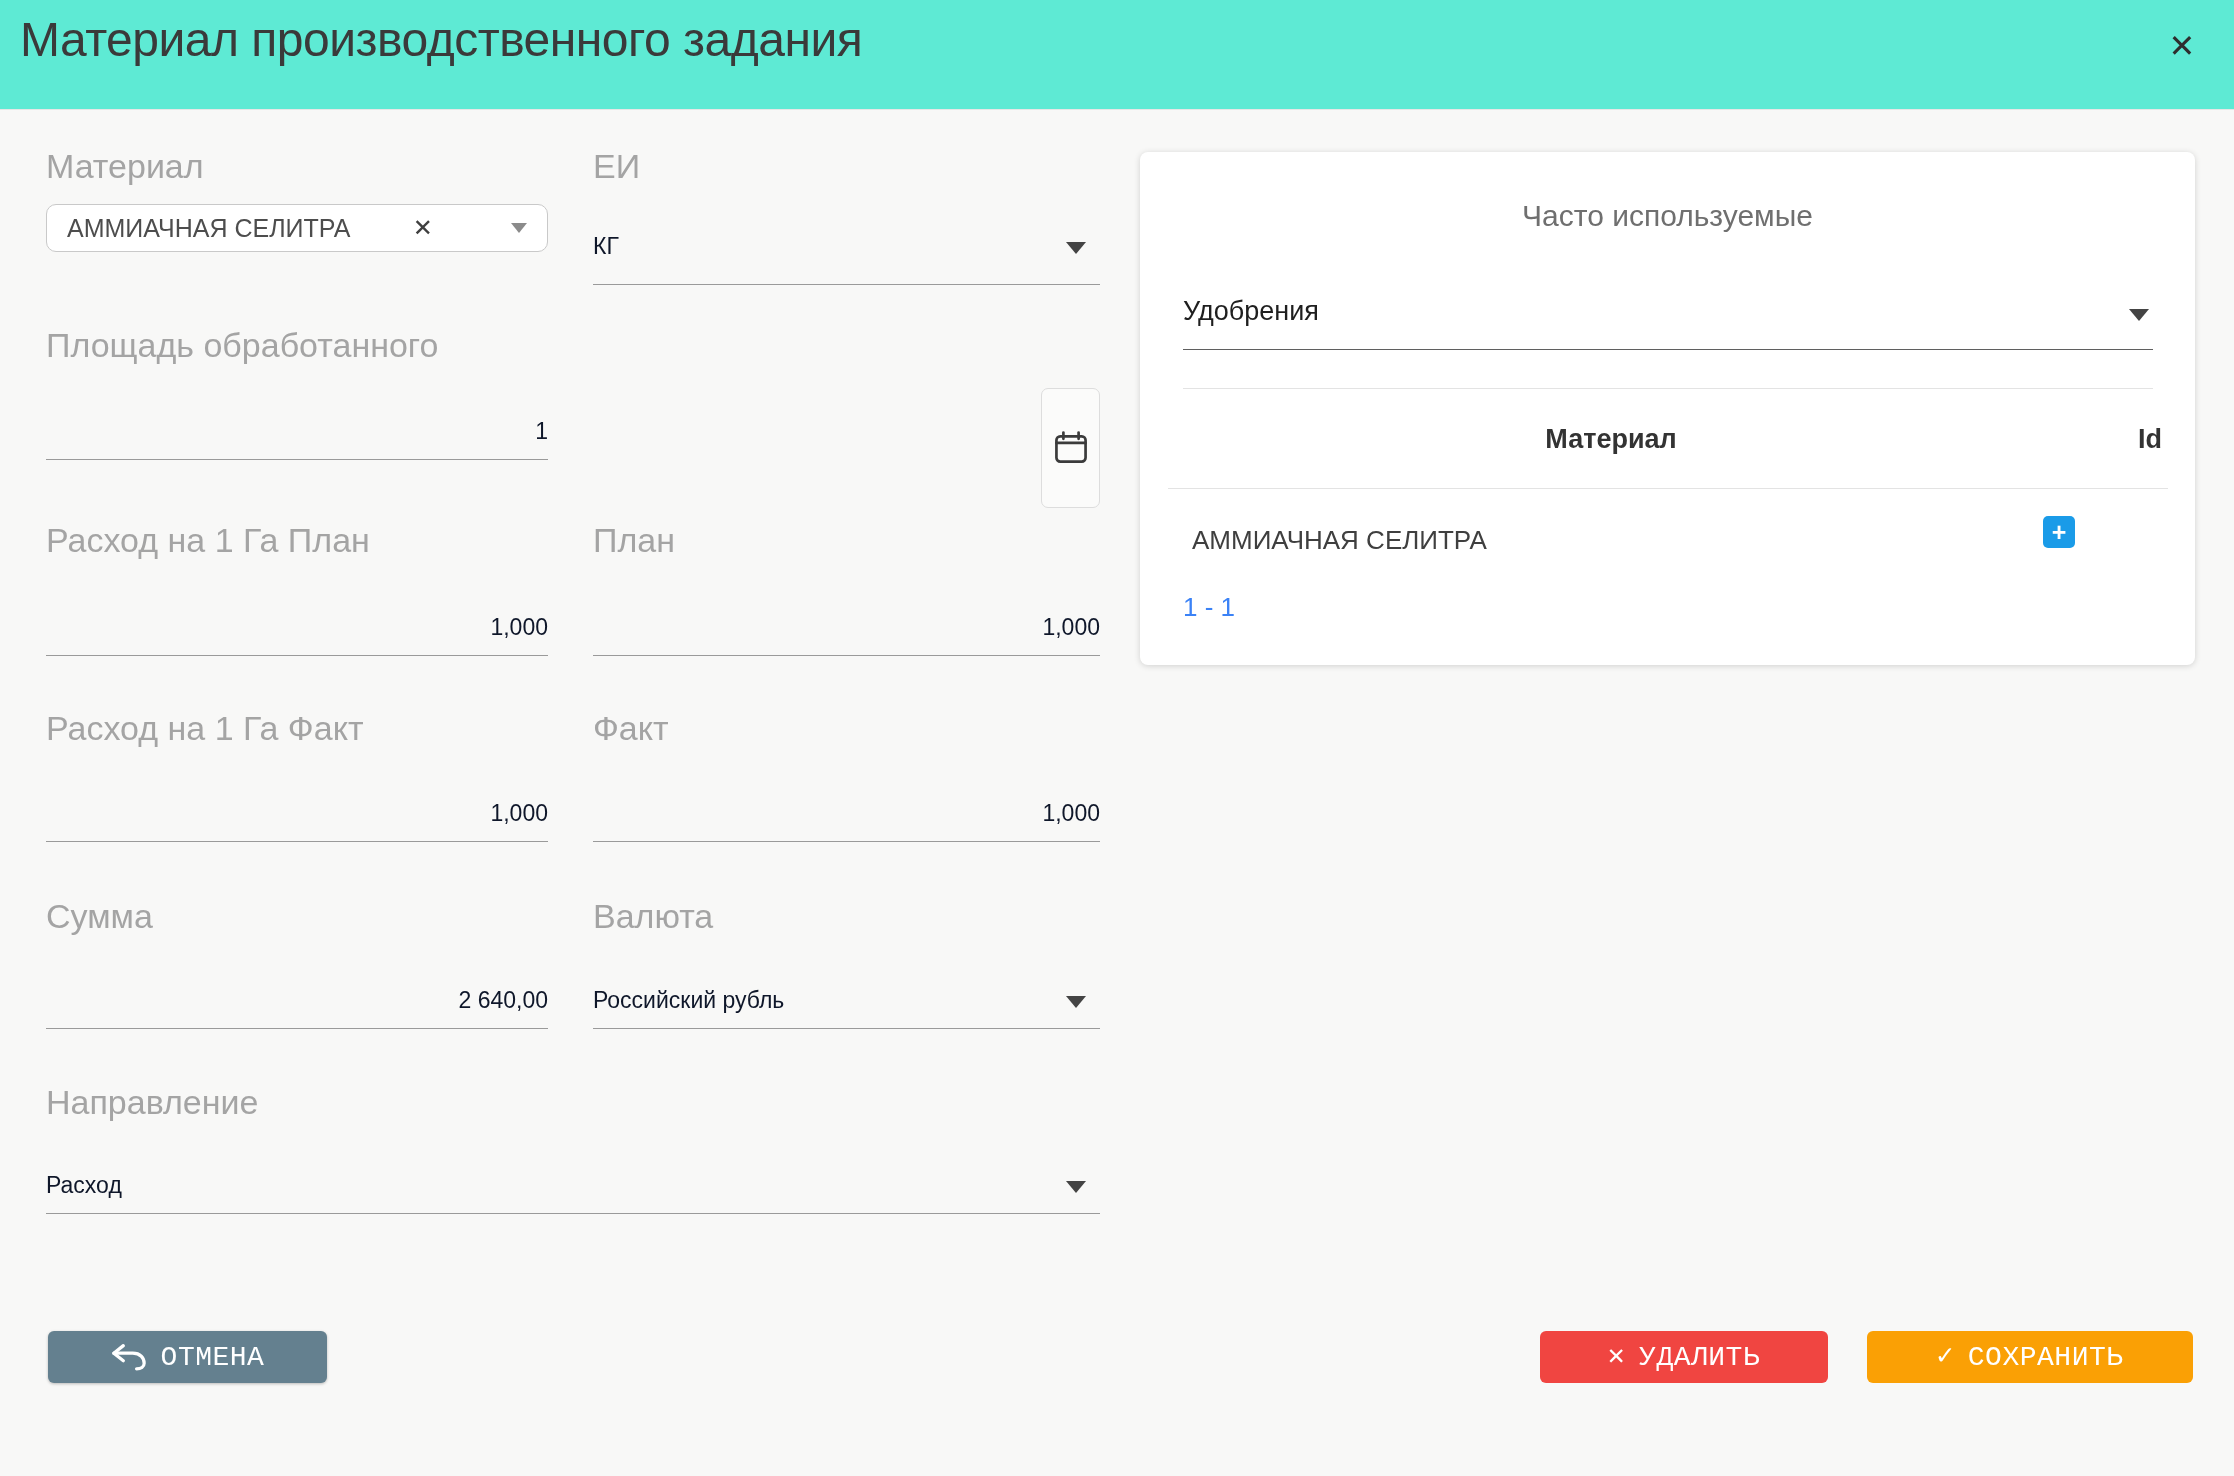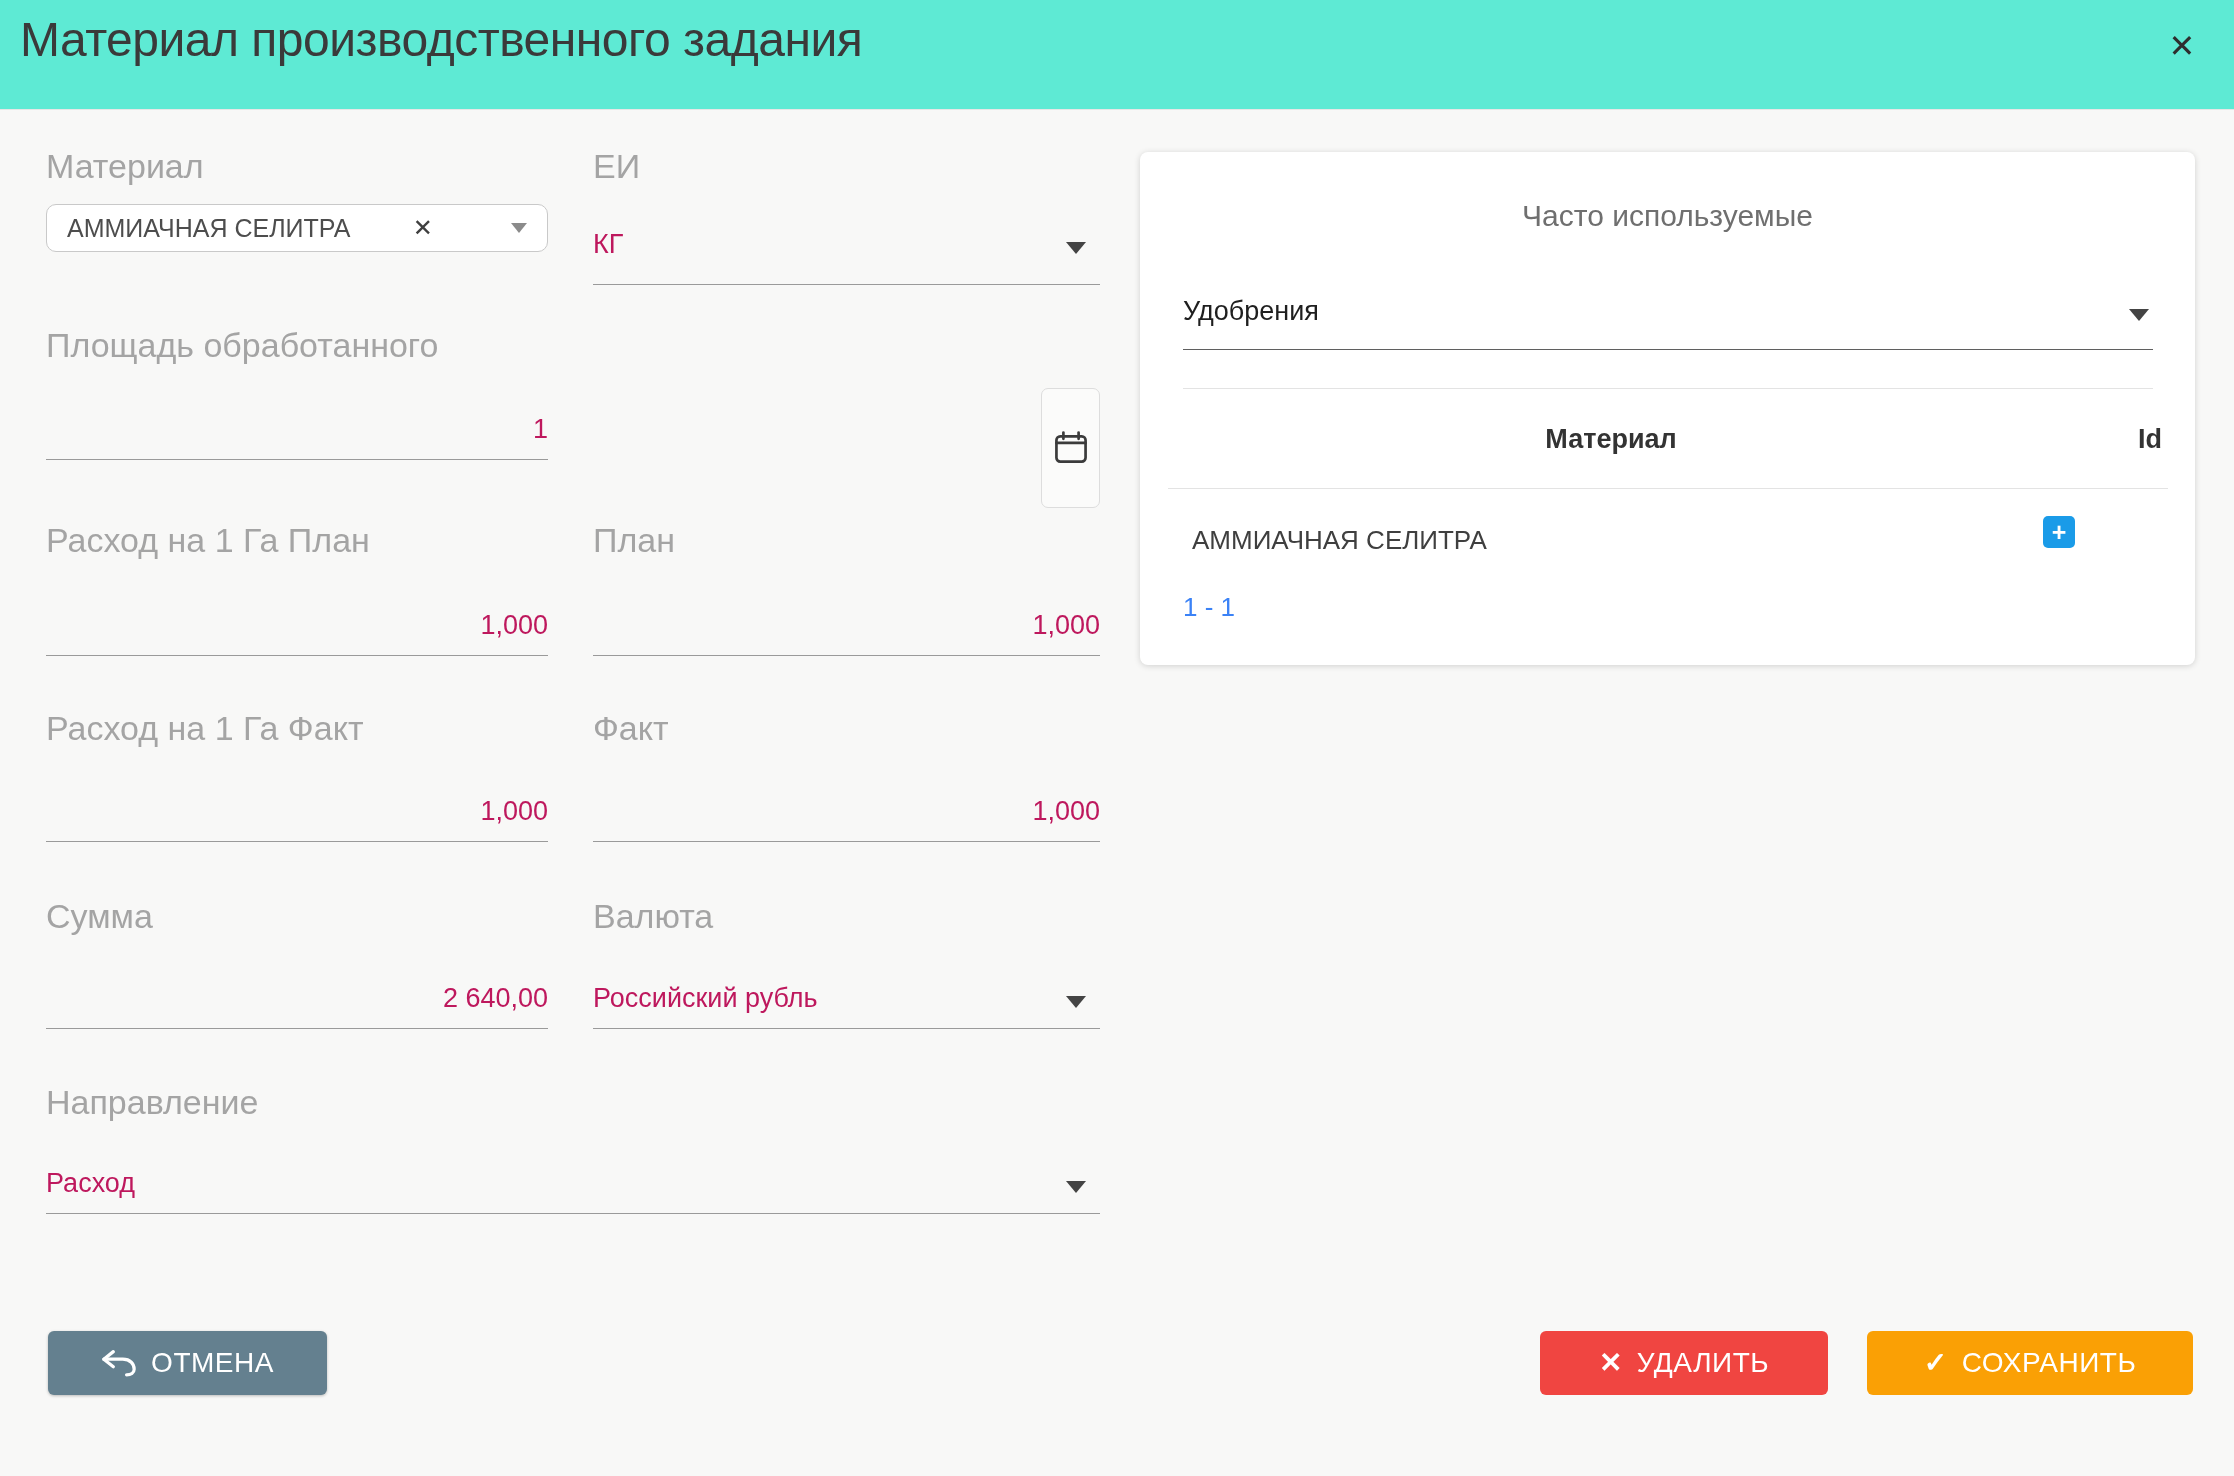--- a/index.html
+++ b/index.html
@@ -17,21 +17,21 @@
   .page-title{ position:absolute; left:20px; top:12px; font-size:48px;
     font-weight:400; color:#3a3a3a; letter-spacing:-0.5px; }
   .close-btn{ position:absolute; right:28px; top:22px; width:48px; height:48px;
     background:none; border:none; cursor:pointer; font-size:32px; color:#2e2e2e;
     display:flex; align-items:center; justify-content:center; }
 
   
   .flabel{ position:absolute; font-size:34px; line-height:40px; color:#a4a4a4; white-space:nowrap; }
   .ufield{ position:absolute; border-bottom:1px solid #9a9a9a;
     display:flex; align-items:flex-end; padding-bottom:14px;
-    font-size:27px; color:#be185d; }
+    font-size:23px; color:#0f172a; }
   .ufield.right{ justify-content:flex-end; }
   .ufield span{ white-space:nowrap; }
   .caret{ width:0; height:0; border-left:10px solid transparent;
     border-right:10px solid transparent; border-top:12px solid #444;
     margin-left:auto; margin-right:14px; margin-bottom:6px; }
   .caret.small{ border-left-width:8px; border-right-width:8px; border-top:10px solid #8b8b8b;
     margin-right:0; margin-bottom:0; }
 
   
   .select-box{ position:absolute; background:#fff; border:1px solid #c9c9c9;
@@ -61,22 +61,22 @@
   .pt-row{ position:absolute; left:28px; top:360px; width:1000px; height:56px;
     display:flex; align-items:center; font-size:26px; color:#3f3f3f; }
   .pt-row > span{ padding-left:24px; }
   .add-btn{ position:absolute; left:903px; top:364px; width:32px; height:32px;
     background:#1a9be8; color:#fff; border:none; border-radius:5px; cursor:pointer;
     font-size:25px; font-weight:bold; line-height:30px; display:flex;
     align-items:center; justify-content:center; }
   .pagination{ position:absolute; left:43px; top:440px; font-size:26px; color:#3b82f6; }
 
   
-  .btn{ position:absolute; top:1331px; height:64px; border:none; border-radius:6px;
-    color:#fff; font-size:28px; font-family:Liberation Sans, sans-serif;
+  .btn{ position:absolute; top:1331px; height:52px; border:none; border-radius:6px;
+    color:#fff; font-size:28px; font-family:Liberation Mono, monospace;
     letter-spacing:0.5px; display:flex; align-items:center; justify-content:center;
     gap:14px; cursor:pointer; }
   .btn.slate{ background:#64808f; box-shadow:0 1px 3px rgba(0,0,0,0.25); }
   .btn.red{ background:#f04541; }
   .btn.orange{ background:#faa005; }
   .bicon{ font-size:28px; font-weight:bold; line-height:1; }
 </style>
 </head>
 <body>
 

